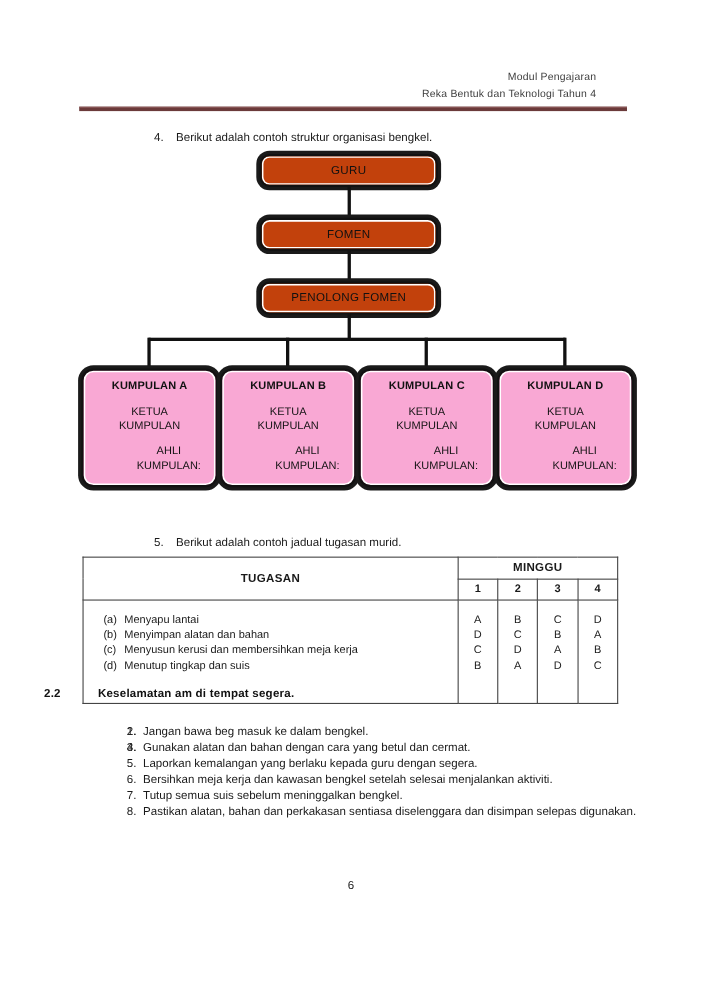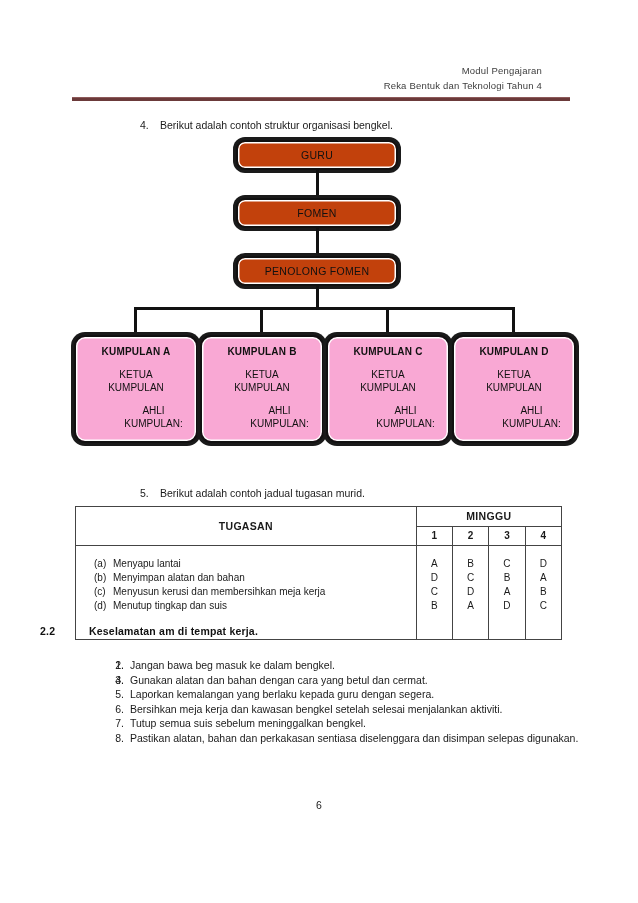--- a/index.html
+++ b/index.html
@@ -382,21 +382,21 @@
       <div>D</div>
       <div>A</div>
       <div>B</div>
       <div>C</div>
     </td>
   </tr>
 </tbody>
   </table>
 
 <div class="sec-head">
-  <span class="sec-num">2.2</span><span>Keselamatan am di tempat kerja.</span>
+  <span class="sec-num">2.2</span><span>Keselamatan am di tempat segera.</span>
 </div>
 
 <div class="rules">
   <div class="rule-item"><span class="rnum">1.</span></div>
   <div class="rule-item"><span class="rnum">2.</span><span>Jangan bawa beg masuk ke dalam bengkel.</span></div>
   <div class="rule-item"><span class="rnum">3.</span></div>
   <div class="rule-item"><span class="rnum">4.</span><span>Gunakan alatan dan bahan dengan cara yang betul dan cermat.</span></div>
   <div class="rule-item"><span class="rnum">5.</span><span>Laporkan kemalangan yang berlaku kepada guru dengan segera.</span></div>
   <div class="rule-item"><span class="rnum">6.</span><span>Bersihkan meja kerja dan kawasan bengkel setelah selesai menjalankan aktiviti.</span></div>
   <div class="rule-item"><span class="rnum">7.</span><span>Tutup semua suis sebelum meninggalkan bengkel.</span></div>

